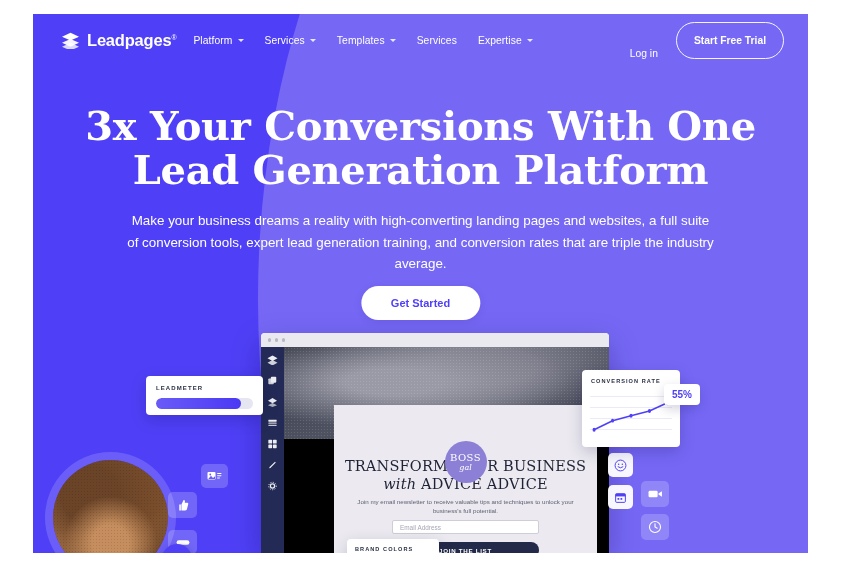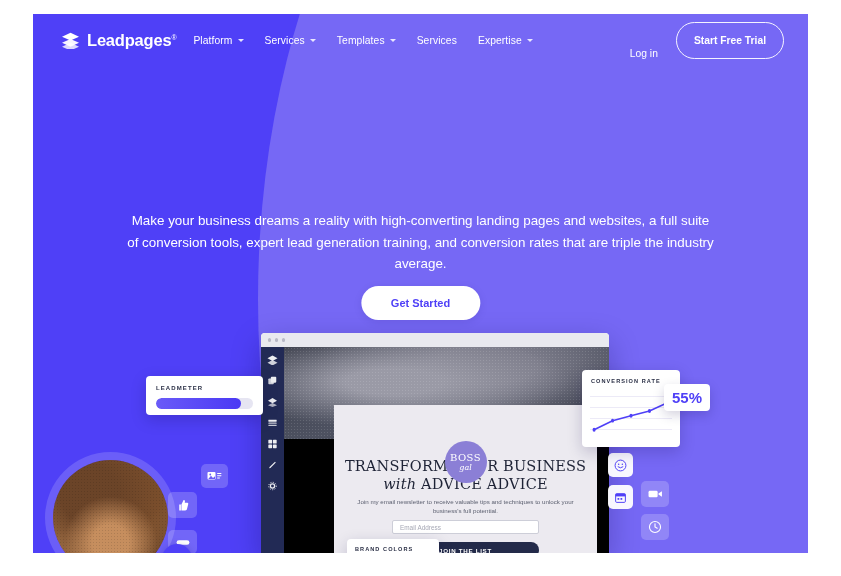--- a/index.html
+++ b/index.html
@@ -166,21 +166,21 @@
   .lm-track { margin-top:7px; height:11px; border-radius:7px; background:#e6e5f2; overflow:hidden; }
   .lm-fill { height:100%; width:88%; border-radius:7px; background:linear-gradient(90deg,#6a5bf8,#4a39f4); }
 
   .conv { left: 549px; top: 56px; width:98px; height:77px; padding:8px 9px; z-index:22; }
   .conv-label { font-size:5.6px; font-weight:700; letter-spacing:1.05px; color:#2a2f45; }
   .conv-chart { position:absolute; left:8px; right:8px; top:24px; bottom:8px; }
   .gridline { position:absolute; left:0; right:0; height:1px; background:#eceaf7; }
   .pct-badge {
     position:absolute; left:631px; top:70px; z-index:26;
     background:#fff; border-radius:4px; padding:5px 8px;
-    color:#4f40f7; font-size:15px; font-weight:700;
+    color:#4f40f7; font-size:10px; font-weight:700;
     box-shadow:0 4px 12px rgba(14,7,70,.18);
   }
 
   .brandcolors { left: 314px; top: 225px; width:92px; height:40px; padding:7px 8px; background:#fff; z-index:24; }
   .bc-label{ font-size:5.6px; font-weight:700; letter-spacing:1.05px; color:#2a2f45; }
 
   
   .chip {
     position:absolute; border-radius:5px; background:rgba(255,255,255,.20);
     display:flex;align-items:center;justify-content:center; z-index:21;
@@ -228,20 +228,24 @@
           <i class="caret"></i>
         </div>
       </div>
 
       <div class="nav-right">
         <div class="login">Log in</div>
         <div class="trial-btn">Start Free Trial</div>
       </div>
     </div>
 
+    <div class="headline">
+      <div>3x Your Conversions With One</div>
+      <div>Lead Generation Platform</div>
+    </div>
     <div class="subhead">Make your business dreams a reality with high-converting landing pages and websites, a full suite of conversion tools, expert lead generation training, and conversion rates that are triple the industry average.</div>
     <div class="cta">Get Started</div>
 
     <div class="stage">
 
       <div class="browser">
         <div class="browser-bar">
           <i class="dot"></i>
           <i class="dot"></i>
           <i class="dot"></i>

